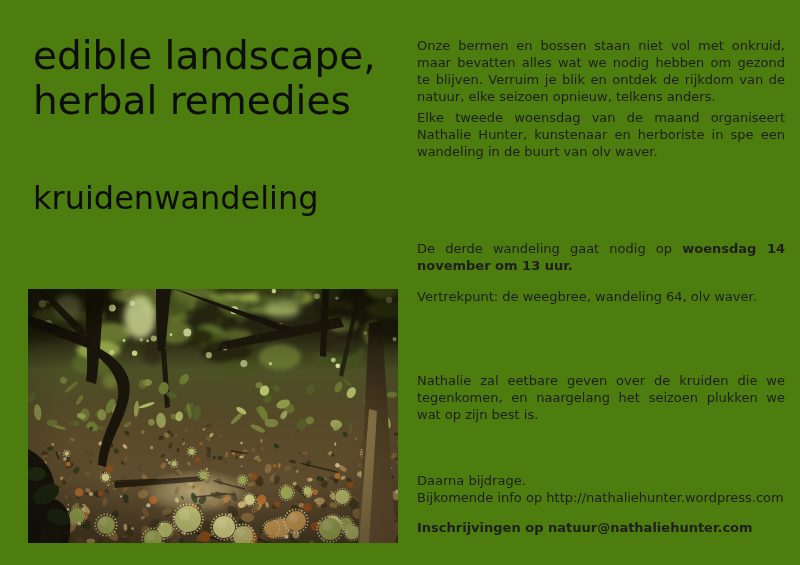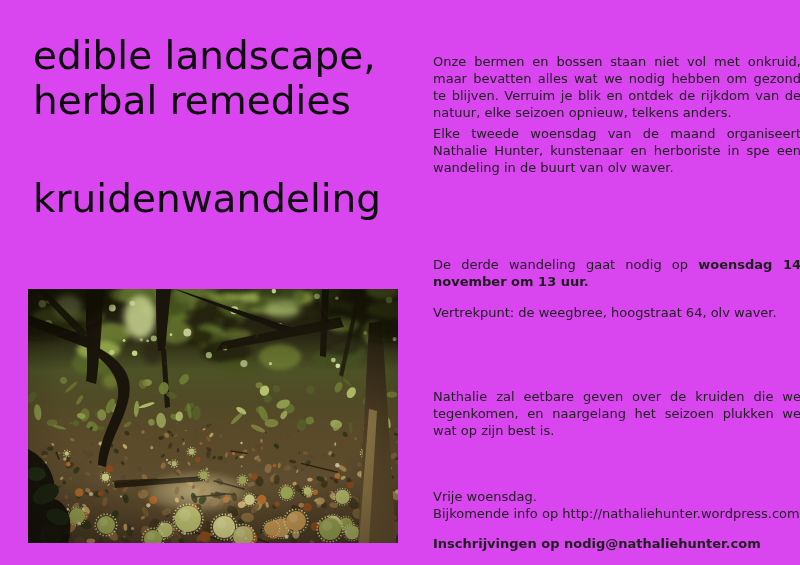--- a/index.html
+++ b/index.html
@@ -1,23 +1,23 @@
 <!DOCTYPE html>
 <html><head>
 <meta charset="utf-8">
 <style>
   html,body{margin:0;padding:0;background:#ffffff;width:800px;height:565px;overflow:hidden;}
   body{position:relative;font-family:"DejaVu Sans","Liberation Sans",sans-serif;color:#161616;}
-  .page{position:absolute;inset:0;background:#d946ef;}
+  .page{position:absolute;inset:0;background:#4d7c0f;}
   .title{position:absolute;left:33px;top:33px;margin:0;font-size:39px;line-height:45px;font-weight:400;color:#0d0d0d;letter-spacing:0;}
-  .subtitle{position:absolute;left:33px;top:176px;margin:0;font-size:39px;line-height:45px;font-weight:400;color:#0d0d0d;}
+  .subtitle{position:absolute;left:33px;top:176px;margin:0;font-size:32px;line-height:45px;font-weight:400;color:#0d0d0d;}
   .photo{position:absolute;left:28px;top:289px;width:370px;height:254px;overflow:hidden;}
   .photo svg{display:block;}
   .copy{position:absolute;left:417px;top:0;width:368px;height:565px;}
-  .para{position:absolute;left:0;width:368px;margin:16px;font-size:13px;line-height:17px;color:#1e1e1e;text-align:justify;hyphens:manual;-webkit-hyphens:manual;}
+  .para{position:absolute;left:0;width:368px;margin:0;font-size:13px;line-height:17px;color:#1e1e1e;text-align:justify;hyphens:manual;-webkit-hyphens:manual;}
   .para .b{font-weight:bold;}
   .p1{top:37px}.p2{top:109px}.p3{top:240px}.p4{top:288px}.p5{top:317px}
   .p6{top:372px}.p7{top:432px}.p8{top:472px}.p9{top:519px;text-align:left;}
 </style>
 </head>
 <body>
 
 <div class="page">
 
   <h1 class="title"><span>edible landscape,</span><br><span>herbal remedies</span></h1>
@@ -761,18 +761,18 @@
       <ellipse cx="0" cy="0" rx="90" ry="50" fill="#0e0d06" opacity="0.55" filter="url(#blur5)"></ellipse>
       <ellipse cx="370" cy="8" rx="80" ry="45" fill="#0e0d06" opacity="0.5" filter="url(#blur5)"></ellipse>
       <rect x="0" y="0" width="370" height="254" fill="url(#radV)"></rect>
     </svg>
   </div>
 
   <div class="copy">
       <p class="para p1"><span>Onze bermen en bossen staan niet vol met onkruid, maar bevatten alles wat we nodig hebben om gezond te blijven. Verruim je blik en ontdek de rijkdom van de natuur, elke seizoen opnieuw, telkens anders.</span></p>
       <p class="para p2"><span>Elke tweede woensdag van de maand organiseert Nathalie Hunter, kunstenaar en herboriste in spe een wandeling in de buurt van olv waver.</span></p>
       <p class="para p3"><span>De derde wandeling gaat nodig op </span><span class="b">woensdag 14 novem­ber om 13 uur.</span></p>
-      <p class="para p4"><span>Vertrekpunt: de weegbree, hoogstraat 64, olv waver.</span></p>
+      <p class="para p4"><span>Vertrekpunt: de weegbree, wandeling 64, olv waver.</span></p>
       <p class="para p6"><span>Nathalie zal eetbare geven over de kruiden die we tegenko­men, en naargelang het seizoen plukken we wat op zijn best is.</span></p>
-      <p class="para p8"><span>Vrije woensdag.</span><br><span>Bijkomende info op http://nathaliehunter.wordpress.com</span></p>
-      <p class="para p9"><span class="b">Inschrijvingen op nodig@nathaliehunter.com</span></p>
+      <p class="para p8"><span>Daarna bijdrage.</span><br><span>Bijkomende info op http://nathaliehunter.wordpress.com</span></p>
+      <p class="para p9"><span class="b">Inschrijvingen op natuur@nathaliehunter.com</span></p>
     </div>
 </div>
 
 </body></html>

